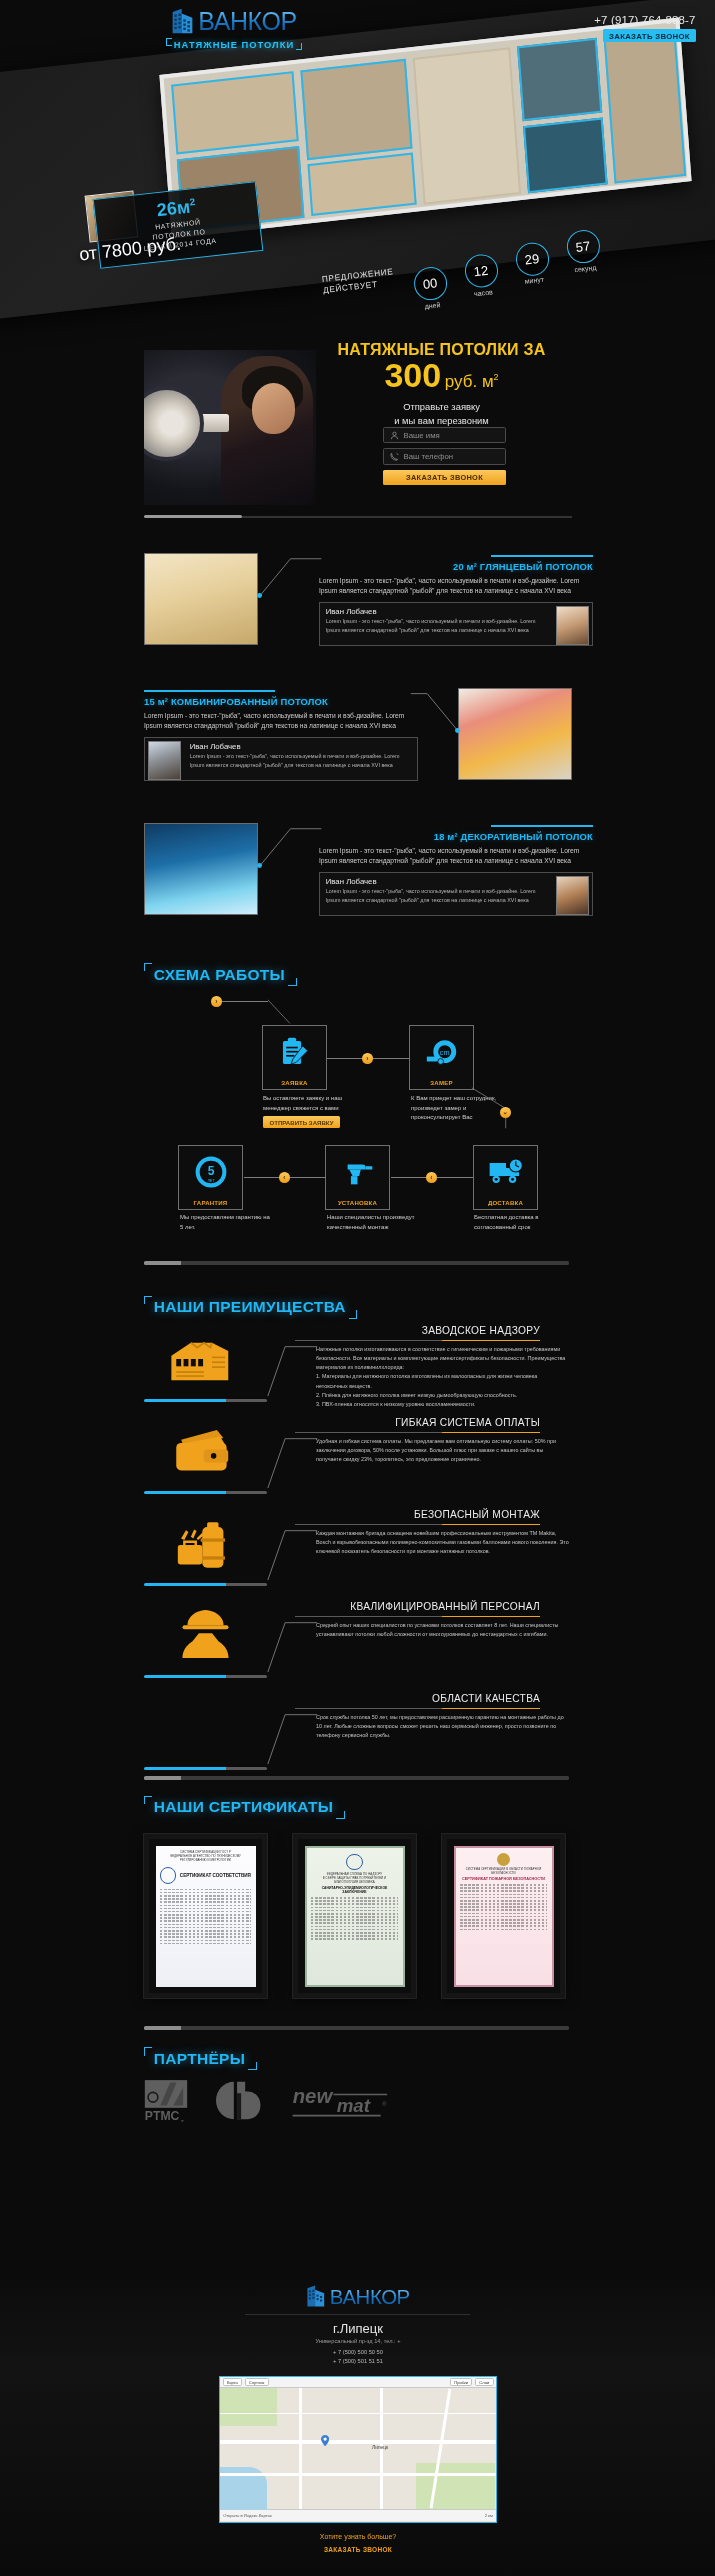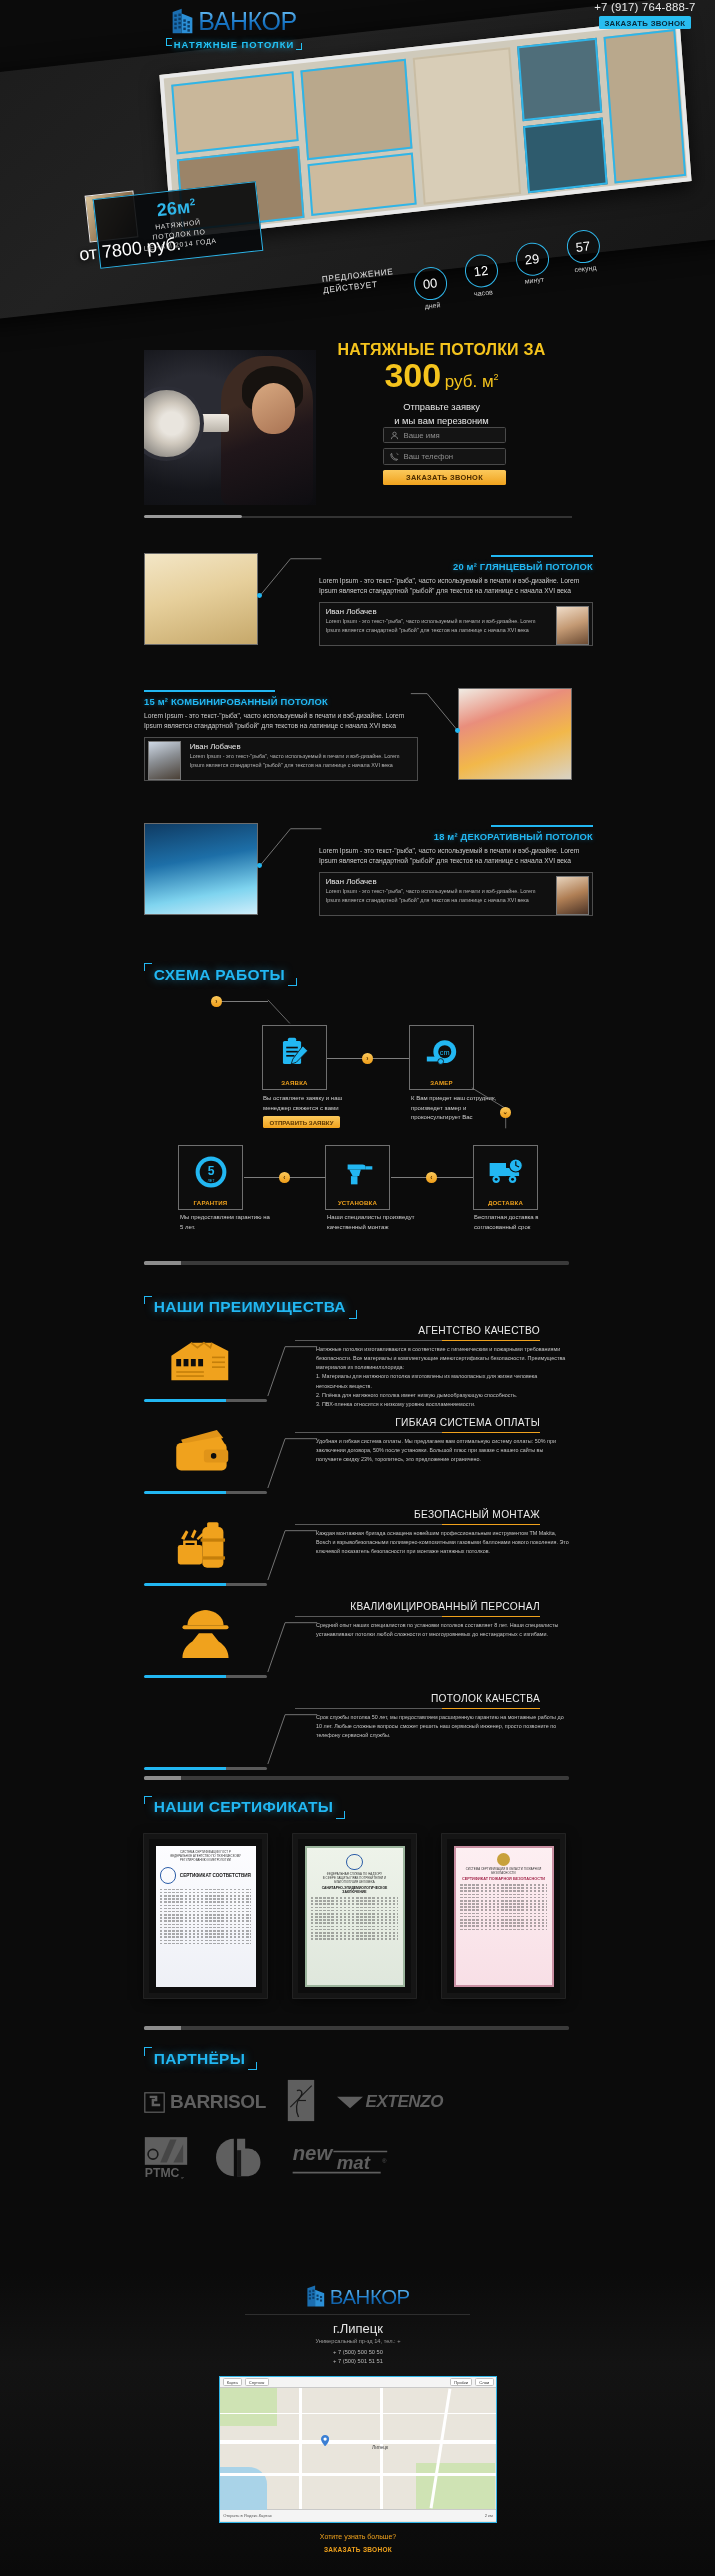--- a/index.html
+++ b/index.html
@@ -45,21 +45,21 @@
   .logo-sub {
     margin-top: 0.8px; font-size: 9.4px; font-weight: bold; letter-spacing: 1px;
     color: #22c2f5; text-shadow: 0 0 6.5px rgba(34,194,245,.7);
     display:inline-block; position:relative; padding: 0.8px 7.4px;
   }
   .logo-sub::before, .logo-sub::after { content:""; position:absolute; width:4.9px; height:100%; top:0; }
   .logo-sub::before { left:0; border-left:1.6px solid #22c2f5; border-top:1.6px solid #22c2f5; border-bottom:1.6px solid #22c2f5;
                       border-right:0; height:6.5px; top:0; }
   .logo-sub::after { right:0; border-right:1.6px solid #22c2f5; border-bottom:1.6px solid #22c2f5; height:6.5px; bottom:0; top:auto; }
 
-  .contact { position: absolute; right: 20.4px; top: 1px; text-align: center; }
+  .contact { position: absolute; right: 20.4px; top: 14px; text-align: right; }
   .phone { font-size: 11.4px; color: #e9e9e9; letter-spacing: 0.2px; }
   .callback-link {
     display:inline-block; margin-top:3.3px; background:#28bdf0; color:#06293b;
     font-size: 7.8px; font-weight: bold; letter-spacing:0.3px; padding: 2.5px 5.7px 1.6px; border-radius:1.6px;
     text-decoration:none;
   }
 
   
   .hero-plate {
     position:absolute; left:-33px; top:33px; width: 785px; height: 245px;
@@ -604,21 +604,21 @@
           <g stroke="#c57f0a" stroke-width="2">
               <path d="M56 30h16"></path>
               <path d="M56 36h16"></path>
               <path d="M56 42h16"></path>
               <path d="M12 48h34"></path>
               <path d="M12 53h34"></path>
             </g>
         </svg>
       </div>
       <div class="adv-underline"></div>
-      <div class="adv-title">АГЕНТСТВО КАЧЕСТВО</div>
+      <div class="adv-title">ЗАВОДСКОЕ НАДЗОРУ</div>
       <div class="adv-title-rule"></div>
       <svg class="adv-conn" viewBox="0 0 62 68">
         <path d="M61 2 L22 2 L1 62" stroke="#8a8a8a" stroke-width="1" fill="none"></path>
       </svg>
       <div class="adv-text" style="white-space:pre-line">Натяжные потолки изготавливаются в соответствие с гигиеническим и пожарными требованиями безопасности. Все материалы и комплектующие имеютсертификаты безопасности. Преимущества материалов из поливинилхлорида:
 1. Материалы для натяжного потолка изготовлены из малоопасных для жизни человека нетоксичных веществ.
 2. Плёнка для натяжного потолка имеет низкую дымообразующую способность.
 3. ПВХ-пленка относится к низкому уровню воспламеняемости.</div>
     </div>
 
@@ -677,21 +677,21 @@
       <div class="adv-title">КВАЛИФИЦИРОВАННЫЙ ПЕРСОНАЛ</div>
       <div class="adv-title-rule"></div>
       <svg class="adv-conn" viewBox="0 0 62 68">
         <path d="M61 2 L22 2 L1 62" stroke="#8a8a8a" stroke-width="1" fill="none"></path>
       </svg>
       <div class="adv-text">Средний опыт наших специалистов по установки потолков составляет 8 лет. Наши специалисты устанавливают потолки любой сложности от многоуровневых до нестандартных с изгибами.</div>
     </div>
 
     <div class="adv-row">
       <div class="adv-underline"></div>
-      <div class="adv-title">ПОТОЛОК КАЧЕСТВА</div>
+      <div class="adv-title">ОБЛАСТИ КАЧЕСТВА</div>
       <div class="adv-title-rule"></div>
       <svg class="adv-conn" viewBox="0 0 62 68">
         <path d="M61 2 L22 2 L1 62" stroke="#8a8a8a" stroke-width="1" fill="none"></path>
       </svg>
       <div class="adv-text">Срок службы потолка 50 лет, мы предоставляем расширенную гарантию на монтажные работы до 10 лет. Любые сложные вопросы сможет решить наш сервисный инженер, просто позвоните по телефону сервисной службы.</div>
     </div>
 
     <div class="hr-bar" style="position:absolute;left:144px;top:474px;width:425px"></div>
   </div>
 
@@ -779,43 +779,20 @@
 
     <div class="hr-bar" style="position:absolute;left:144px;top:235px;width:425px"></div>
   </div>
 
   <div class="partners">
     <div style="position:absolute;left:144px;top:11.4px">
       <span class="sect-title">ПАРТНЁРЫ</span>
     </div>
 
     <div class="plogos">
-      <div class="prow">
-        <span style="display:flex;align-items:center;gap:4.9px">
-          <svg width="21" height="21" viewBox="0 0 26 26">
-            <rect x="1" y="1" width="24" height="24" fill="none" stroke="#5f5f5f" stroke-width="1.5"></rect>
-            <path d="M7 6 h8 v4 h-4 v6 h9" stroke="#5f5f5f" stroke-width="3" fill="none"></path>
-          </svg>
-          <span class="plogo-text" style="font-size:19px;letter-spacing:-0.4px">BARRISOL</span>
-        </span>
-        <span style="display:inline-block">
-          <svg width="28" height="43" viewBox="0 0 34 52">
-            <rect x="1" y="1" width="32" height="50" fill="#5f5f5f"></rect>
-            <path d="M4 34 L30 8" stroke="#1a1a1a" stroke-width="1.4" fill="none"></path>
-            <path d="M12 14 c6 -2 8 3 4 8 c-5 6 -6 16 -2 24" stroke="#1a1a1a" stroke-width="1.6" fill="none"></path>
-            <path d="M14 26 h9" stroke="#1a1a1a" stroke-width="1.4"></path>
-          </svg>
-        </span>
-        <span style="display:flex;align-items:center;gap:1.6px">
-          <svg width="28" height="13" viewBox="0 0 34 16">
-            <path d="M1 1 L33 1 L17 15 Z" fill="#5f5f5f"></path>
-          </svg>
-          <span class="plogo-text" style="font-size:17px;font-style:italic;letter-spacing:-0.4px">EXTENZO</span>
-        </span>
-      </div>
 
       <div class="prow" style="gap:28px">
         <span style="display:inline-block">
           <svg width="44" height="43" viewBox="0 0 54 52">
             <rect x="1" y="1" width="52" height="34" fill="#5f5f5f"></rect>
             <circle cx="11" cy="22" r="6" fill="none" stroke="#1a1a1a" stroke-width="2"></circle>
             <path d="M20 32 L32 4 L40 4 L28 32 Z" fill="#1a1a1a" opacity=".35"></path>
             <path d="M36 32 L48 10 L48 32 Z" fill="#1a1a1a" opacity=".35"></path>
             <text x="1" y="50" font-size="15" font-weight="bold" font-family="Liberation Sans, sans-serif" fill="#5f5f5f">PTMC</text>
             <text x="46" y="50" font-size="5" font-family="Liberation Sans, sans-serif" fill="#5f5f5f" transform="rotate(90 46 50)">bvba</text>

